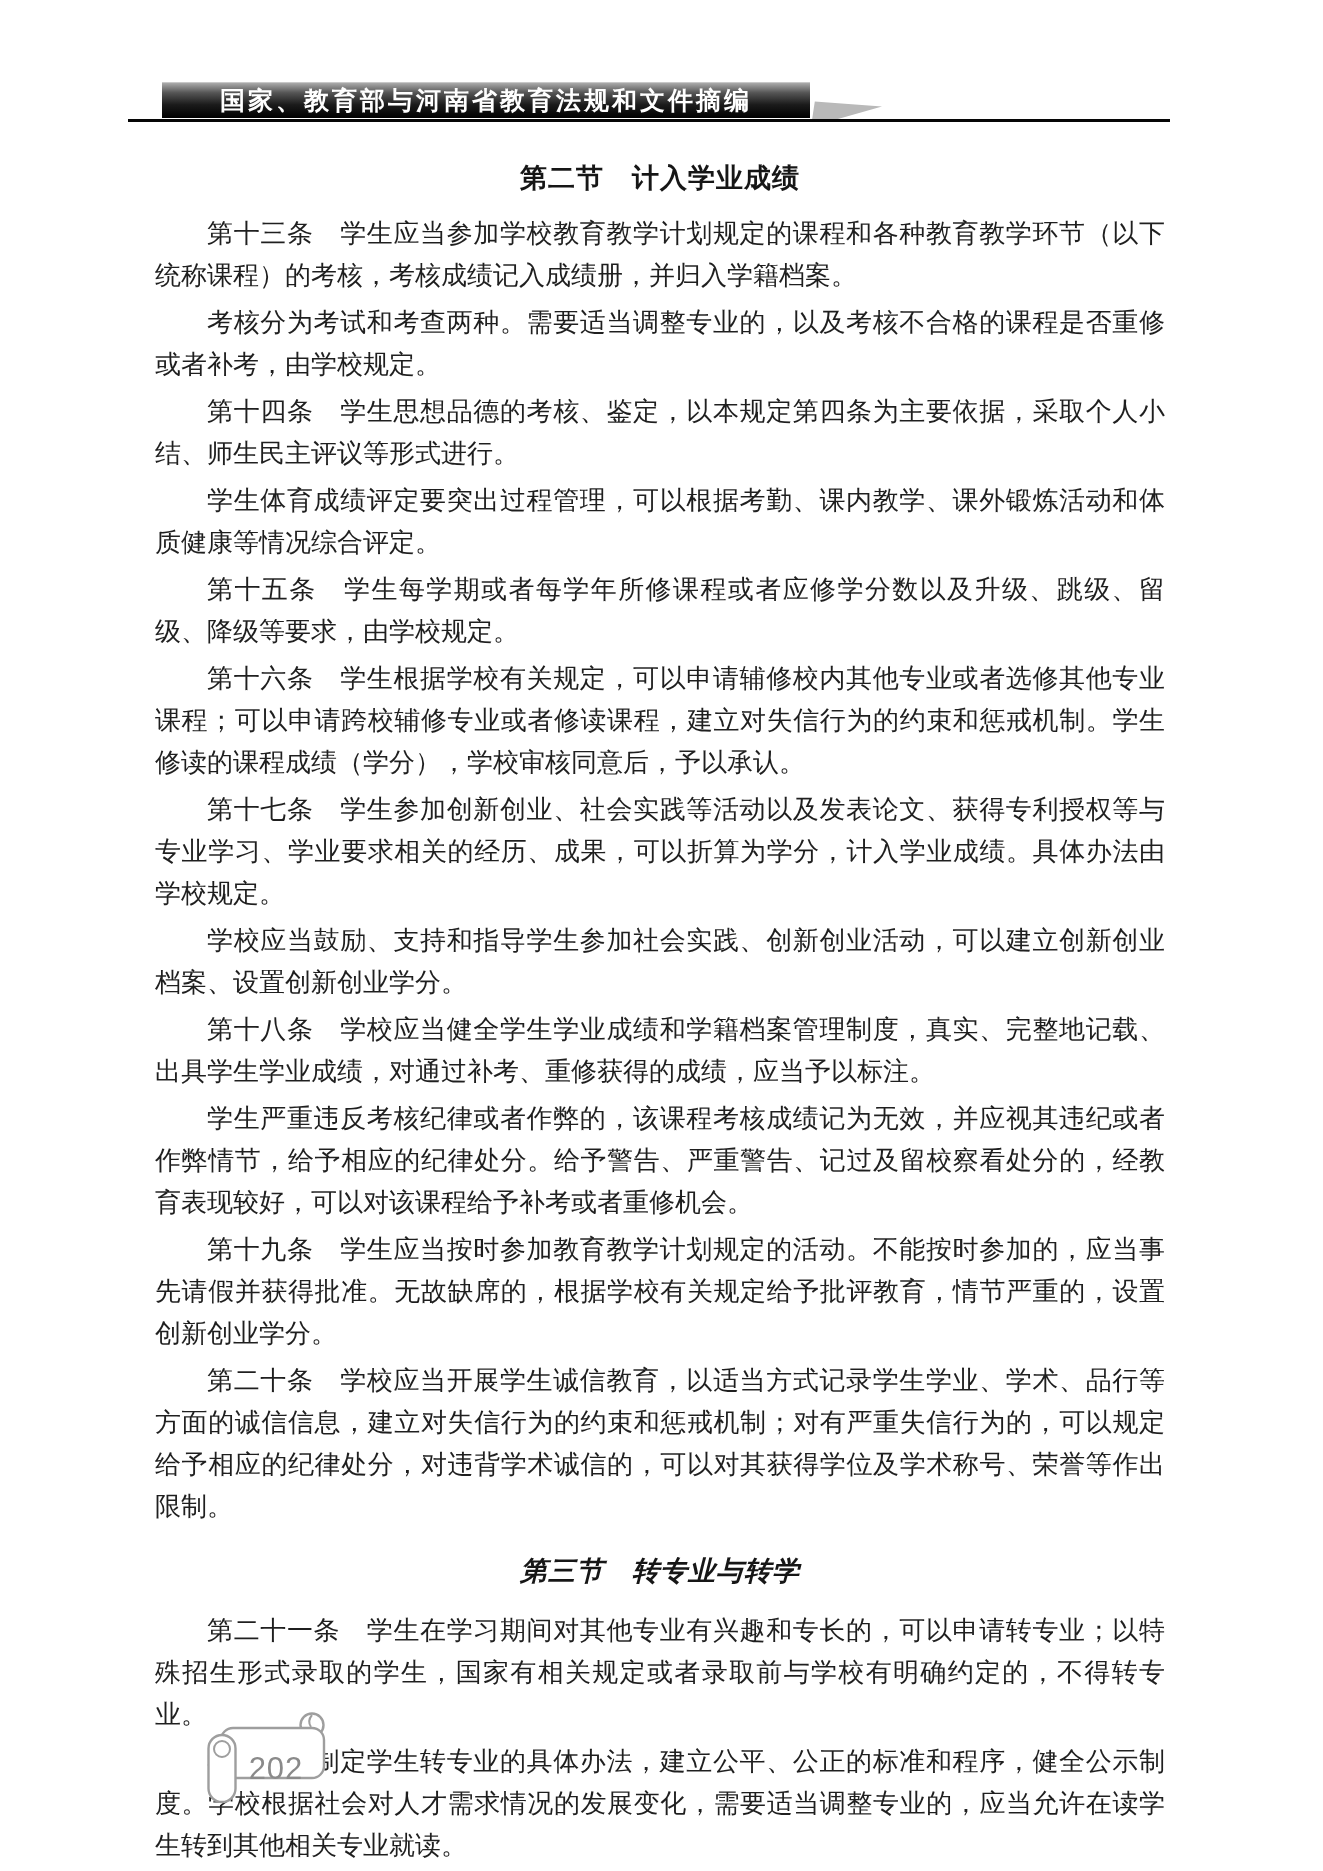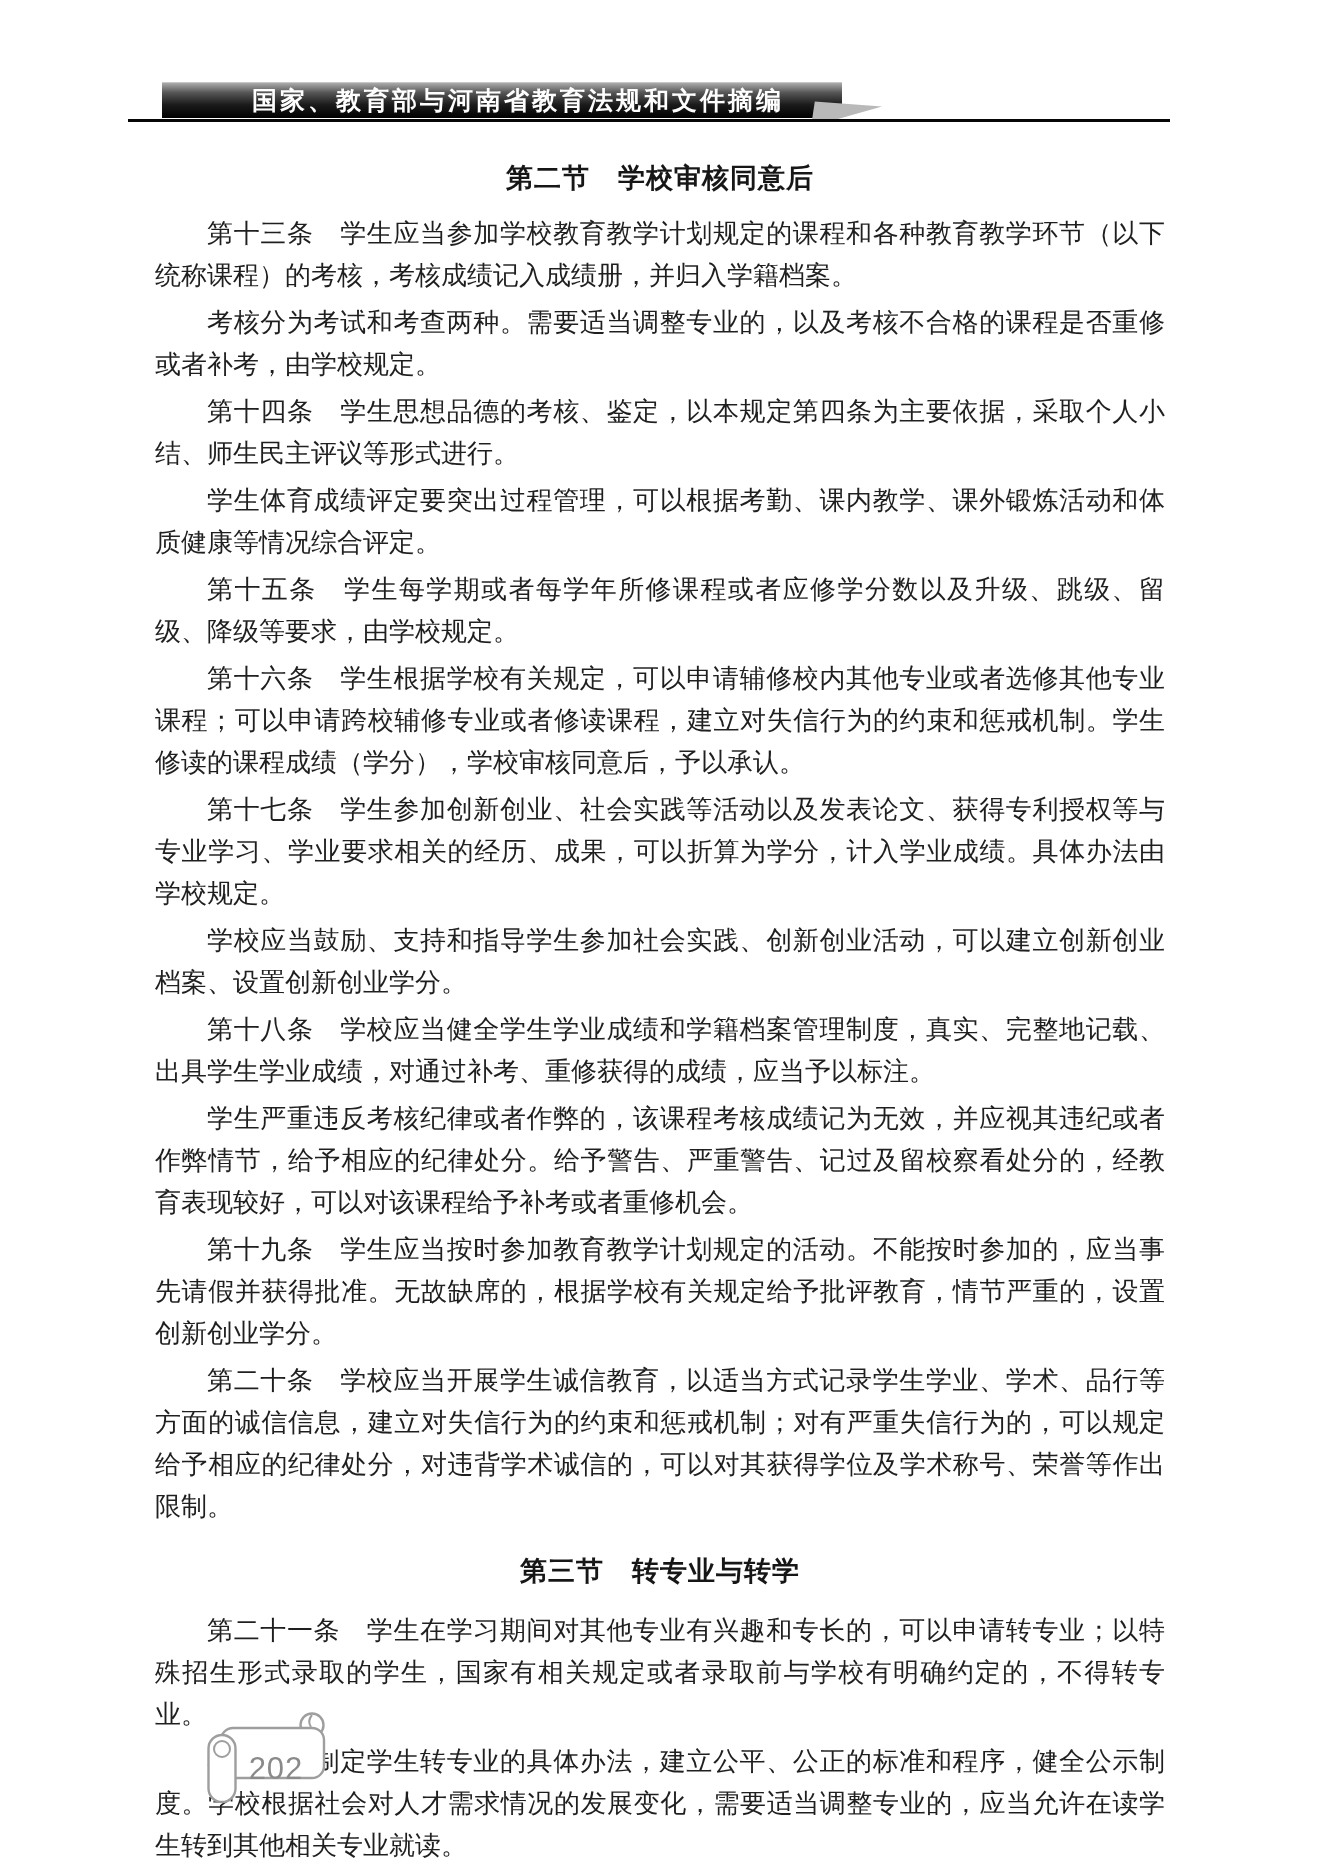--- a/index.html
+++ b/index.html
@@ -32,21 +32,20 @@
     position: absolute;
     left: 12px;
     top: 0;
     width: 648px;
     height: 35px;
     background: linear-gradient(to bottom, #aaaaaa 0%, #555555 28%, #1b1b1b 62%, #000000 100%);
     border-top: 1px solid #c8c8c8;
     display: flex;
     align-items: center;
     justify-content: center;
-    padding-left: 32px;
   }
   .head-bar .head-title {
     color: #ffffff;
     font-size: 25px;
     font-weight: bold;
     letter-spacing: 3px;
     font-family: "Liberation Serif", "DejaVu Serif", serif;
     white-space: nowrap;
   }
   .head-arrow {
@@ -72,20 +71,21 @@
     font-family: "Liberation Sans", "DejaVu Sans", sans-serif;
     font-weight: bold;
     font-size: 27px;
     color: #161616;
     letter-spacing: 1px;
     margin: 0 0 17px 0;
   }
   .sec-heading.second {
     margin-top: 25px;
     margin-bottom: 21px;
+    font-style: italic;
   }
   
   .body-par {
     margin: 5px;
     font-size: 26px;
     line-height: 42px;
     text-align: justify;
     text-justify: inter-ideograph;
     text-indent: 2em;
     color: #1f1f1f;
@@ -121,21 +121,21 @@
 <div class="page">
 
   <div class="running-head">
     <div class="head-bar">
       <span class="head-title">国家、教育部与河南省教育法规和文件摘编</span>
     </div>
     <div class="head-arrow"></div>
     <div class="head-rule"></div>
   </div>
 
-  <h2 class="sec-heading">第二节　学校审核同意后</h2>
+  <h2 class="sec-heading">第二节　计入学业成绩</h2>
 
   <p class="body-par">第十三条　学生应当参加学校教育教学计划规定的课程和各种教育教学环节（以下统称课程）的考核，考核成绩记入成绩册，并归入学籍档案。</p>
   <p class="body-par">考核分为考试和考查两种。需要适当调整专业的，以及考核不合格的课程是否重修或者补考，由学校规定。</p>
   <p class="body-par">第十四条　学生思想品德的考核、鉴定，以本规定第四条为主要依据，采取个人小结、师生民主评议等形式进行。</p>
   <p class="body-par">学生体育成绩评定要突出过程管理，可以根据考勤、课内教学、课外锻炼活动和体质健康等情况综合评定。</p>
   <p class="body-par">第十五条　学生每学期或者每学年所修课程或者应修学分数以及升级、跳级、留级、降级等要求，由学校规定。</p>
   <p class="body-par">第十六条　学生根据学校有关规定，可以申请辅修校内其他专业或者选修其他专业课程；可以申请跨校辅修专业或者修读课程，建立对失信行为的约束和惩戒机制。学生修读的课程成绩（学分），学校审核同意后，予以承认。</p>
   <p class="body-par">第十七条　学生参加创新创业、社会实践等活动以及发表论文、获得专利授权等与专业学习、学业要求相关的经历、成果，可以折算为学分，计入学业成绩。具体办法由学校规定。</p>
   <p class="body-par">学校应当鼓励、支持和指导学生参加社会实践、创新创业活动，可以建立创新创业档案、设置创新创业学分。</p>
   <p class="body-par">第十八条　学校应当健全学生学业成绩和学籍档案管理制度，真实、完整地记载、出具学生学业成绩，对通过补考、重修获得的成绩，应当予以标注。</p>

